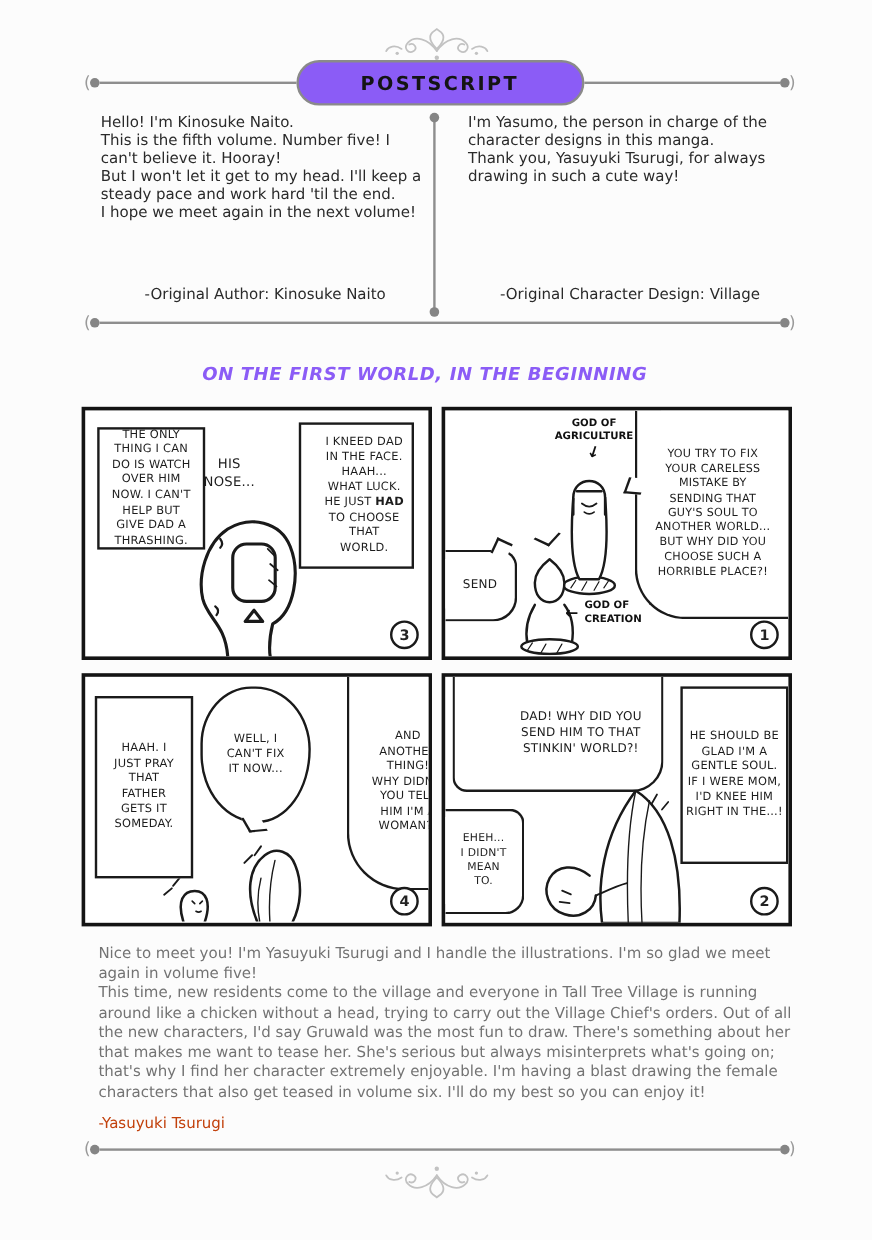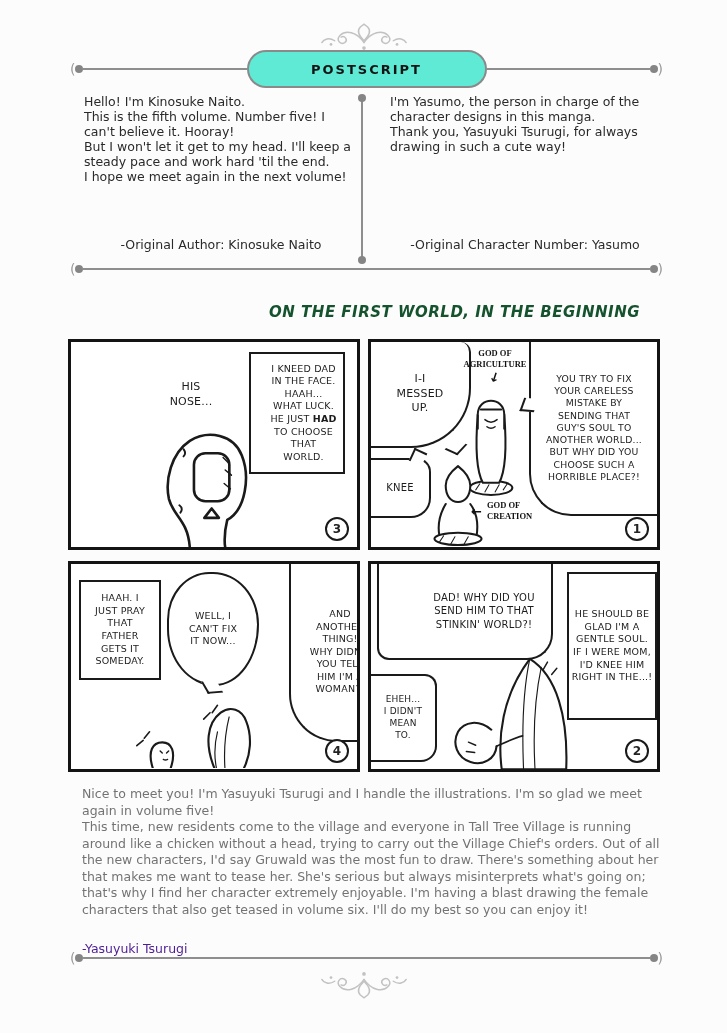--- a/index.html
+++ b/index.html
@@ -5,55 +5,55 @@
   html,body{margin:0;padding:0;background:#fcfcfc;}
   .page{position:relative;width:727px;height:1033px;background:#fcfcfc;overflow:hidden;
         font-family:"DejaVu Sans",sans-serif;color:#232323;}
   .pre{white-space:pre-line;}
 
   
   .rule{position:absolute;display:flex;align-items:center;}
   .rule .paren{color:#9a9a9a;font-size:14px;line-height:1;flex:none;font-family:"DejaVu Sans",sans-serif;}
   .rule .dot{width:8px;height:8px;border-radius:50%;background:#858585;flex:none;}
   .rule .line{flex:1;height:2px;background:#8e8e8e;}
-  .pill{flex:none;width:236px;height:34px;border:2px solid #8a8a8a;border-radius:20px;background:#5eead4;
-        display:flex;align-items:center;justify-content:center;font-weight:bold;font-size:13px;
+  .pill{flex:none;width:236px;height:34px;border:2px solid #8a8a8a;border-radius:20px;background:#8b5cf6;
+        display:flex;align-items:center;justify-content:center;font-weight:bold;font-size:16px;
         letter-spacing:2px;color:#141414;}
   .vdivider{position:absolute;left:361px;top:98px;width:2px;height:162px;background:#8e8e8e;}
   .vdivider .dot{position:absolute;left:-3px;width:8px;height:8px;border-radius:50%;background:#858585;}
   .vdivider .dot.top{top:-4px;} .vdivider .dot.bot{bottom:-4px;}
   .flourish{position:absolute;left:50%;transform:translateX(-50%);width:110px;height:32px;}
   .flourish.flip{transform:translateX(-50%) scaleY(-1);}
 
   
   .note{position:absolute;font-size:12.5px;line-height:15px;color:#2a2a2a;}
   .credit{position:absolute;font-size:12.5px;color:#2a2a2a;text-align:center;}
 
   
-  .comic-title{position:absolute;left:68px;top:303px;width:572px;text-align:right;
-    font-weight:bold;font-style:italic;font-size:15px;letter-spacing:.5px;color:#14532d;}
+  .comic-title{position:absolute;left:68px;top:303px;width:572px;text-align:center;
+    font-weight:bold;font-style:italic;font-size:15px;letter-spacing:.5px;color:#8b5cf6;}
   .comic-grid{position:absolute;left:68px;top:339px;display:grid;
     grid-template-columns:292px 292px;grid-template-rows:211px 211px;column-gap:8px;row-gap:11px;}
   .panel{position:relative;background:#fff;border:3px solid #141414;box-sizing:border-box;overflow:hidden;}
   .panel .txt{font-size:9.5px;line-height:1.32;letter-spacing:.2px;color:#1c1c1c;text-align:center;}
   .box,.bubble{position:absolute;background:#fff;border:2px solid #1a1a1a;box-sizing:border-box;
     display:flex;align-items:center;justify-content:center;padding:4px 2px;z-index:2;}
   .pnum{position:absolute;right:8px;bottom:6px;width:20px;height:20px;border:2px solid #1a1a1a;
     border-radius:50%;background:#fff;display:flex;align-items:center;justify-content:center;
     font-size:12px;font-weight:bold;z-index:4;}
   .plabel{position:absolute;font-weight:bold;font-size:8.5px;line-height:1.25;color:#111;
-    text-align:center;z-index:3;font-family:Liberation Serif, serif;}
+    text-align:center;z-index:3;}
   .arrow{position:absolute;font-size:13px;font-weight:bold;color:#111;z-index:3;}
   .tail{position:absolute;width:12px;height:12px;background:#fff;z-index:3;}
   .art{position:absolute;z-index:1;}
 
   
   .footer-text{position:absolute;left:82px;top:786px;width:578px;font-size:12.5px;line-height:16.5px;color:#737373;}
   .footer-text p{margin:0;}
-  .signature{position:absolute;left:82px;top:928px;font-size:12.5px;color:#4c1d95;margin-top:13px;}
+  .signature{position:absolute;left:82px;top:928px;font-size:12.5px;color:#c2410c;}
 </style>
 </head>
 <body>
 
 <div class="page">
 
   <svg class="flourish" style="top:22px" viewBox="0 0 120 34">
     <g stroke="#c2c2c2" fill="none" stroke-width="1.6" stroke-linecap="round">
       <path d="M60 22 C52 10 40 8 34 14 C29 19 34 25 39 22 C43 19 39 14 35 16"></path>
       <path d="M60 22 C68 10 80 8 86 14 C91 19 86 25 81 22 C77 19 81 14 85 16"></path>
@@ -88,35 +88,43 @@
 But I won't let it get to my head. I'll keep a
 steady pace and work hard 'til the end.
 I hope we meet again in the next volume!</div>
 
   <div class="vdivider">
     <span class="dot top"></span>
     <span class="dot bot"></span>
   </div>
 
   <div class="credit" style="left:84px;top:237px;width:274px;">-Original Author: Kinosuke Naito</div>
-  <div class="credit" style="left:390px;top:237px;width:270px;">-Original Character Number: Yasumo</div>
+  <div class="credit" style="left:390px;top:237px;width:270px;">-Original Character Design: Village</div>
 
   <div class="rule" style="top:264px;left:70px;right:64px;height:10px;">
     <span class="paren">(</span>
     <span class="dot"></span>
     <span class="line"></span>
     <span class="dot"></span>
     <span class="paren">)</span>
   </div>
 
   <div class="comic-title">ON THE FIRST WORLD, IN THE BEGINNING</div>
 
   <div class="comic-grid">
 
     <div class="panel">
+      <div class="box txt pre" style="left:10px;top:14px;width:90px;height:102px;">THE ONLY
+THING I CAN
+DO IS WATCH
+OVER HIM
+NOW. I CAN'T
+HELP BUT
+GIVE DAD A
+THRASHING.</div>
       <div class="txt pre" style="position:absolute;left:88px;top:38px;width:64px;font-size:11px;z-index:2;">HIS
 NOSE...</div>
       <svg class="art" style="left:86px;top:78px;width:102px;height:127px;" viewBox="0 0 95 122">
         <g stroke="#1a1a1a" stroke-width="2.5" fill="#fff" stroke-linejoin="round" stroke-linecap="round">
           <path d="M30 122 C28 96 14 92 10 76 C6 58 12 32 30 20 C48 9 72 14 80 34 C88 54 84 86 66 96 C62 112 64 122 64 122"></path>
           <rect x="34" y="32" width="34" height="46" rx="11"></rect>
           <path d="M62 36 L68 42 M64 48 L70 53 M63 61 L69 66" stroke-width="1.4" fill="none"></path>
           <path d="M44 94 L58 94 L51 85 Z"></path>
           <path d="M24 28 q3 4 0 7 M20 82 q4 3 1 7" stroke-width="1.8" fill="none"></path>
         </g>
@@ -128,23 +136,20 @@
 WHAT LUCK.
 HE JUST </span><b>HAD</b><span>
 TO CHOOSE
 THAT
 WORLD.</span></span>
       </div>
       <div class="pnum">3</div>
     </div>
 
     <div class="panel">
-      <div class="bubble txt pre" style="left:0;top:0;width:100px;height:106px;border-left:0;border-top:0;border-radius:0 10px 60px 0;font-size:11px;">I-I
-MESSED
-UP.</div>
       <div class="tail" style="left:78px;top:98px;border-right:2px solid #1a1a1a;border-bottom:2px solid #1a1a1a;transform:rotate(25deg) skewX(-18deg);"></div>
       <div class="plabel pre" style="left:74px;top:6px;width:100px;">GOD OF
 AGRICULTURE</div>
       <span class="arrow" style="left:118px;top:28px;transform:rotate(18deg);">↓</span>
       <svg class="art" style="left:92px;top:44px;width:56px;height:112px;" viewBox="0 0 52 110">
         <g stroke="#1a1a1a" stroke-width="2" fill="#fff" stroke-linecap="round" stroke-linejoin="round">
           <ellipse cx="26" cy="100" rx="21" ry="7"></ellipse>
           <path d="M11 102 L15 96 M20 104 L24 97 M30 104 L34 97 M38 102 L42 96" stroke-width="1" fill="none"></path>
           <path d="M13 28 C10 66 13 86 18 95 L34 95 C39 86 42 66 39 28"></path>
           <path d="M13 28 C13 10 39 10 39 28 L39 42 M13 28 L13 42"></path>
@@ -155,38 +160,38 @@
       <div class="bubble txt pre" style="left:158px;top:0;width:128px;height:174px;border-top:0;border-right:0;border-radius:0 0 0 42px;font-size:9.3px;">YOU TRY TO FIX
 YOUR CARELESS
 MISTAKE BY
 SENDING THAT
 GUY'S SOUL TO
 ANOTHER WORLD...
 BUT WHY DID YOU
 CHOOSE SUCH A
 HORRIBLE PLACE?!</div>
       <div class="tail" style="left:151px;top:56px;border-left:2px solid #1a1a1a;border-bottom:2px solid #1a1a1a;transform:rotate(20deg) skewY(-15deg);"></div>
-      <div class="bubble txt" style="left:0;top:116px;width:60px;height:60px;border-left:0;border-radius:0 14px 20px 0;font-size:10px;">KNEE</div>
+      <div class="bubble txt" style="left:0;top:116px;width:60px;height:60px;border-left:0;border-radius:0 14px 20px 0;font-size:10px;">SEND</div>
       <div class="tail" style="left:40px;top:108px;border-left:2px solid #1a1a1a;border-top:2px solid #1a1a1a;transform:rotate(25deg);"></div>
       <svg class="art" style="left:56px;top:120px;width:62px;height:84px;" viewBox="0 0 58 82">
         <g stroke="#1a1a1a" stroke-width="2" fill="#fff" stroke-linecap="round" stroke-linejoin="round">
           <path d="M29 4 C38 11 41 17 41 23 C41 33 36 39 29 39 C22 39 17 33 17 23 C17 17 20 11 29 4 Z"></path>
           <path d="M17 41 C11 51 9 63 11 73 L47 73 C49 61 47 49 41 41"></path>
           <ellipse cx="29" cy="75" rx="23" ry="6"></ellipse>
           <path d="M11 78 L15 72 M22 80 L26 73 M35 80 L39 73" stroke-width="1" fill="none"></path>
         </g>
       </svg>
       <span class="arrow" style="left:100px;top:162px;">←</span>
       <div class="plabel pre" style="left:116px;top:158px;width:70px;text-align:left;">GOD OF
 CREATION</div>
       <div class="pnum">1</div>
     </div>
 
     <div class="panel">
-      <div class="box txt pre" style="left:8px;top:16px;width:82px;height:100px;">HAAH. I
+      <div class="box txt pre" style="left:8px;top:16px;width:82px;height:152px;">HAAH. I
 JUST PRAY
 THAT
 FATHER
 GETS IT
 SOMEDAY.</div>
       <div class="bubble txt pre" style="left:96px;top:8px;width:92px;height:114px;border-radius:46% 50% 48% 52%/42% 46% 54% 50%;">WELL, I
 CAN'T FIX
 IT NOW...</div>
       <div class="tail" style="left:134px;top:116px;border-right:2px solid #1a1a1a;border-bottom:2px solid #1a1a1a;transform:rotate(60deg) skewX(-25deg);"></div>
       <div class="bubble txt pre" style="left:186px;top:0;width:100px;height:178px;border-top:0;border-right:0;border-radius:0 0 0 48px;margin-left:32px;">AND

